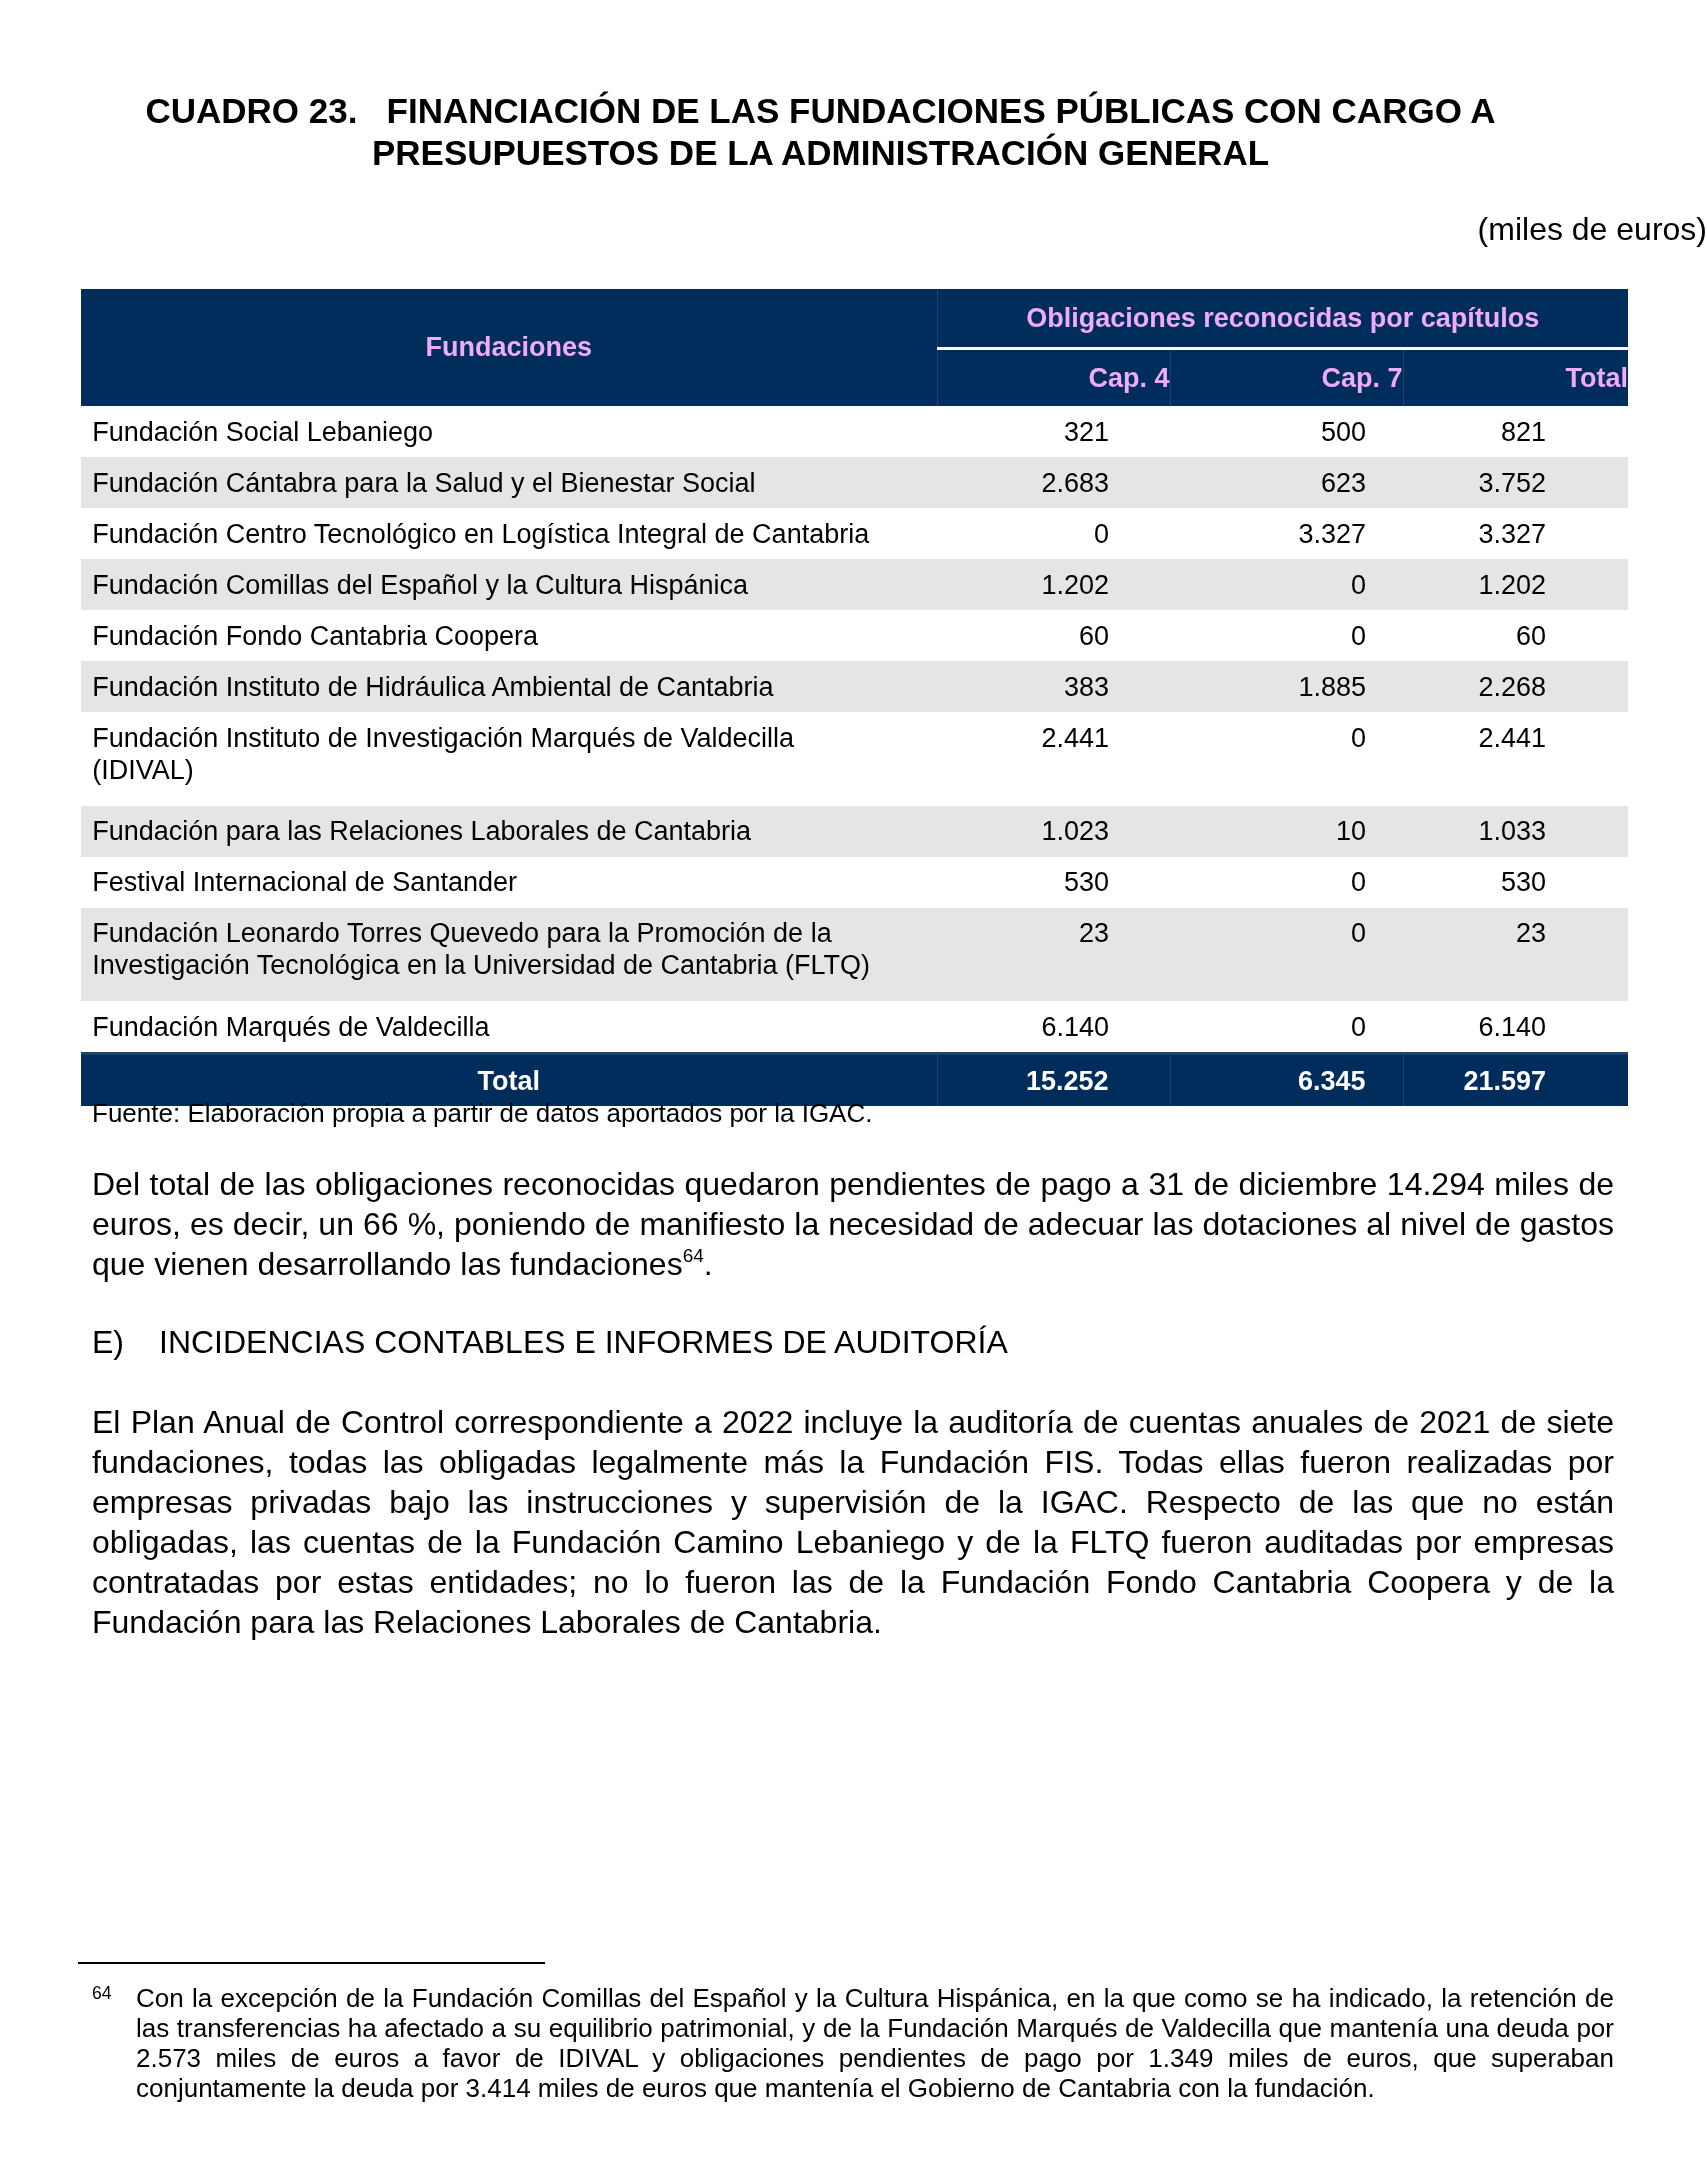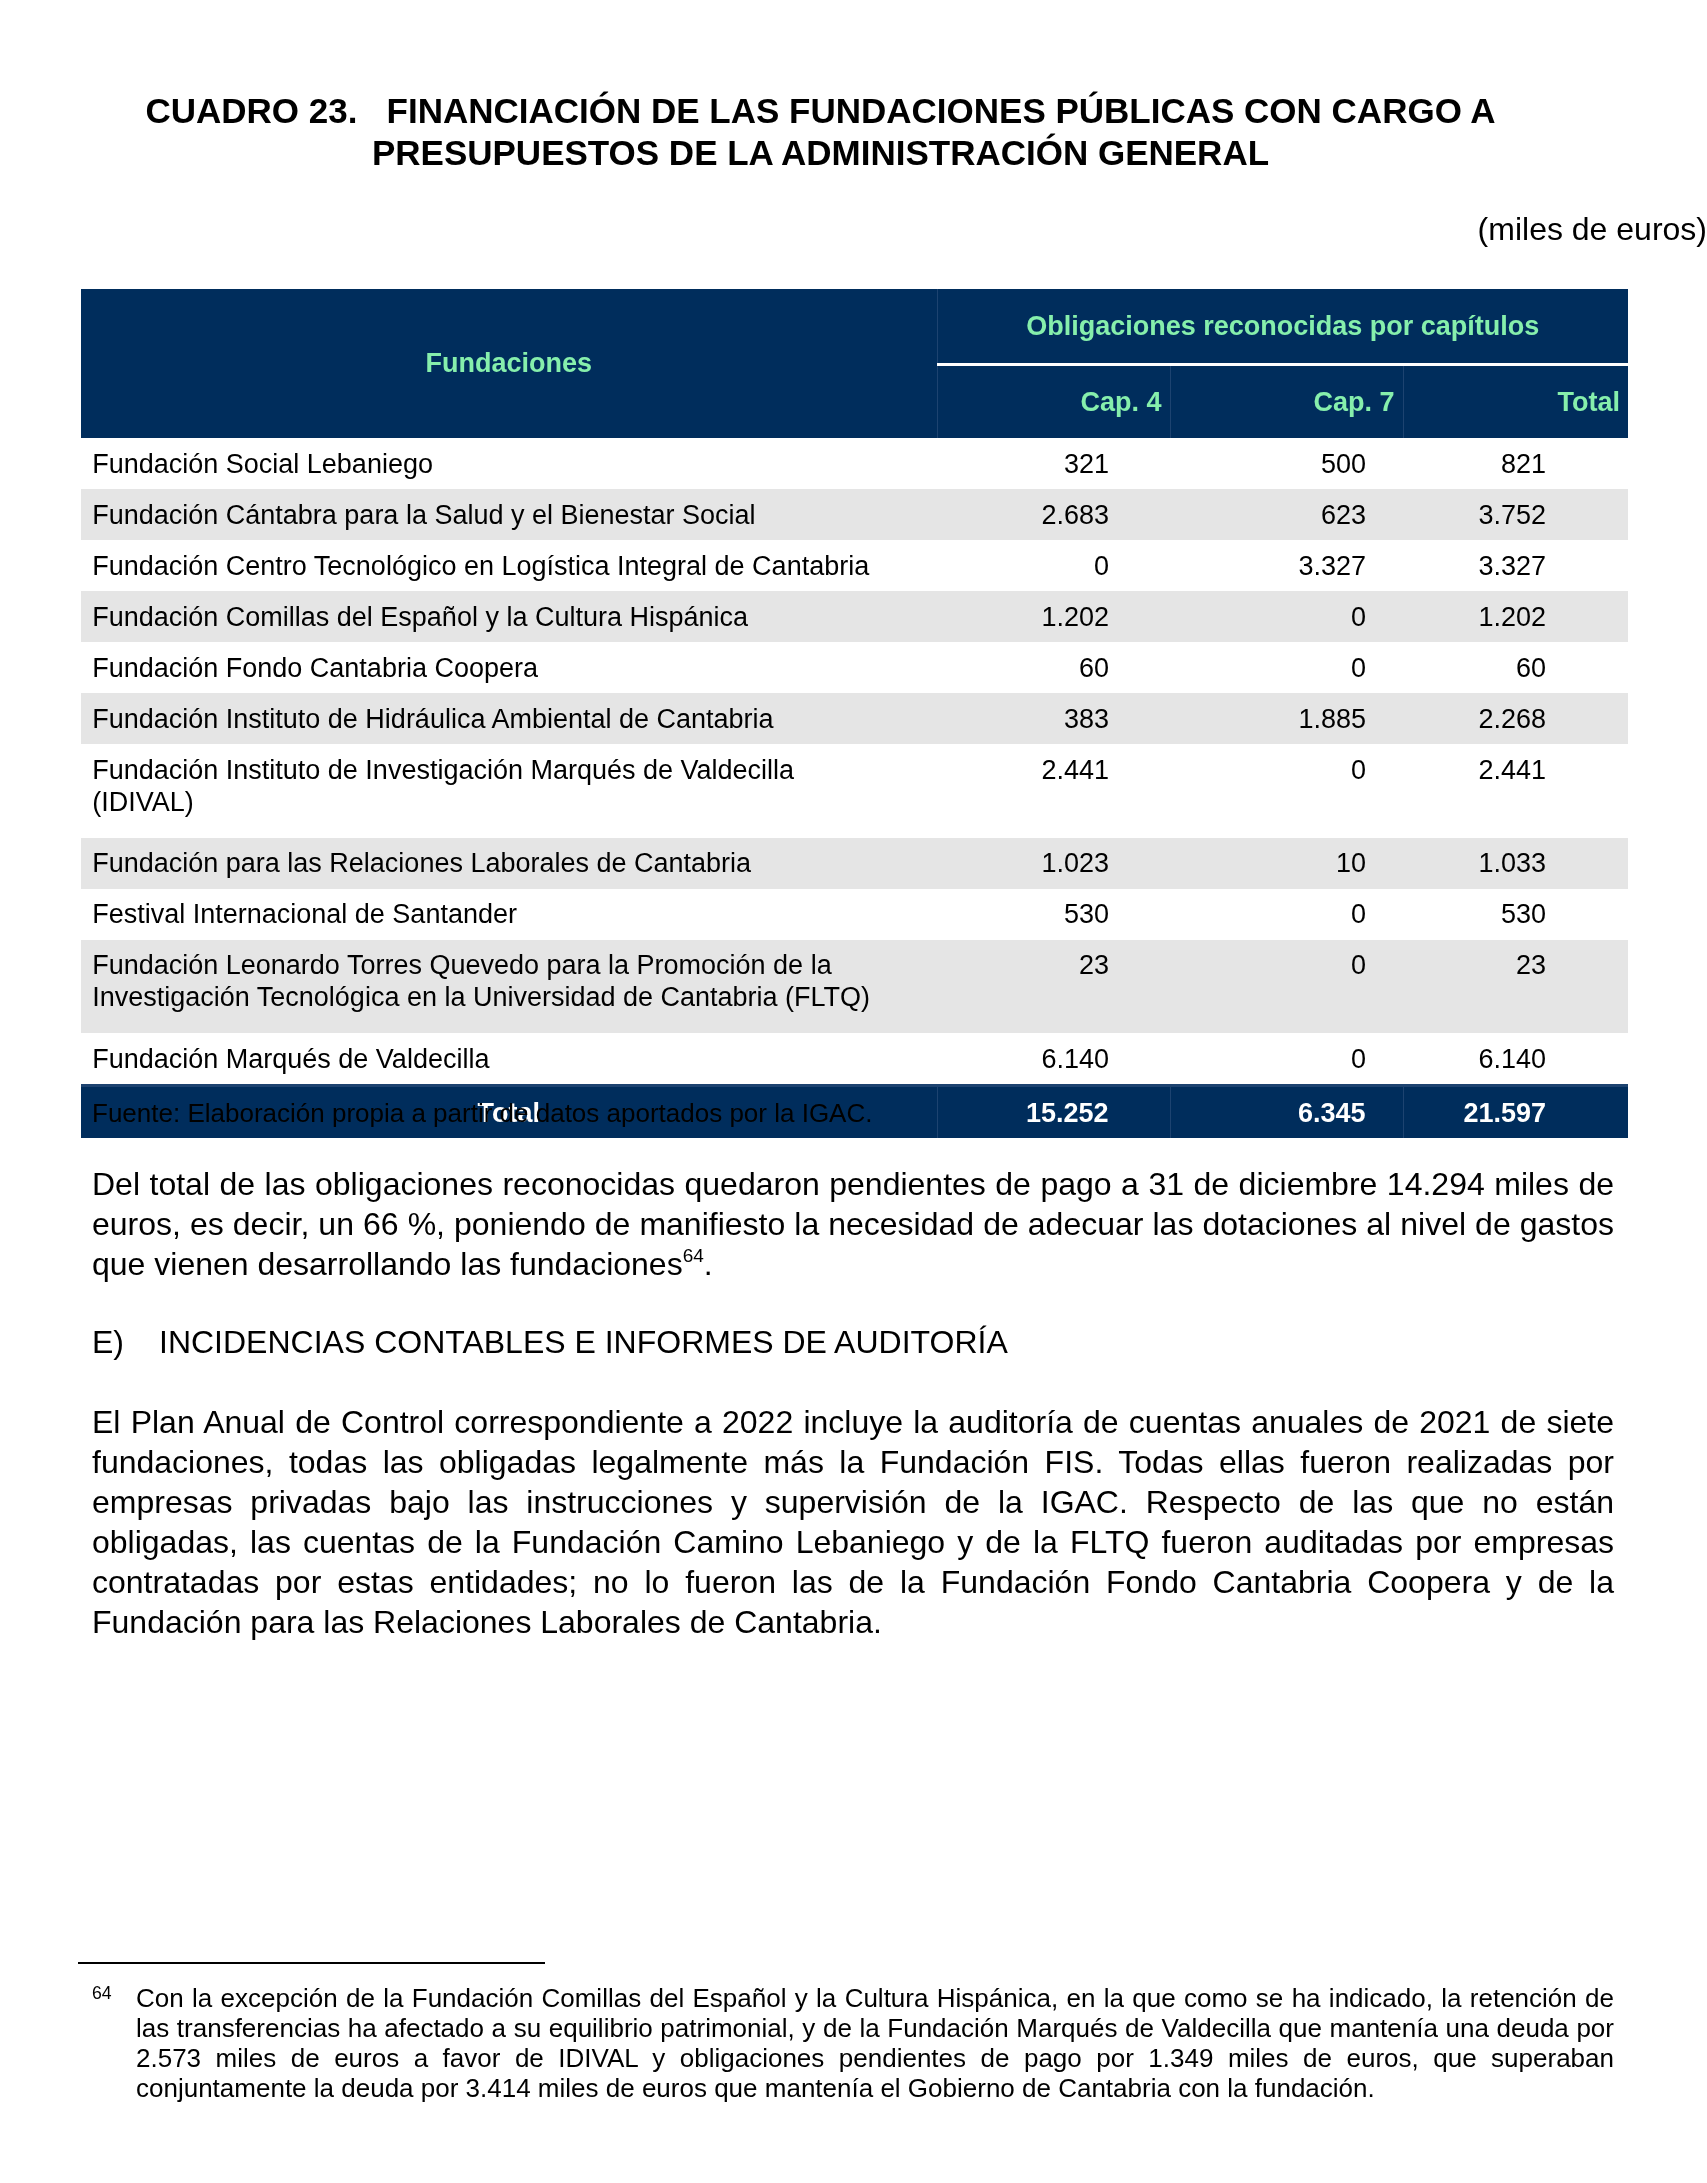--- a/index.html
+++ b/index.html
@@ -4,21 +4,21 @@
 <style>
   html, body { margin: 0; padding: 0; background: #ffffff; }
   body { width: 1707px; height: 2183px; position: relative; font-family: "Liberation Sans", sans-serif; color: #000; }
   .title { position: absolute; left: 0; width: 1641px; top: 90px; text-align: center; font-weight: bold; font-size: 35px; line-height: 42px; letter-spacing: 0px; }
   .subtitle { position: absolute; left: 0; width: 1707px; top: 210px; text-align: right; font-size: 32px; line-height: 39px; }
   table.fin { position: absolute; left: 81px; top: 289px; width: 1547px; border-collapse: collapse; table-layout: fixed; font-size: 27px; }
   table.fin col.c1 { width: 856px; }
   table.fin col.c2 { width: 233px; }
   table.fin col.c3 { width: 233px; }
   table.fin col.c4 { width: 225px; }
-  .hdr th { background: #002d5c; color: #86efac; font-weight: bold; font-size: 27px; padding: 8px; }
+  .hdr th { background: #002d5c; color: #f0abfc; font-weight: bold; font-size: 27px; padding: 0; }
   .hdr1 th { height: 58px; }
   .hdr2 th { height: 56px; }
   th.fund { text-align: center; border-right: 0.8px solid #1d4370; }
   th.group { border-bottom: 3.2px solid #ffffff; }
   th.sub { text-align: right; }
   th.sub + th.sub { border-left: 0.8px solid #1d4370; }
   tbody td { padding: 0 11.2px; height: 51px; vertical-align: middle; line-height: 32px; }
   tbody tr.two td { height: 84px; vertical-align: top; padding-top: 9.6px; }
   tbody tr.alt td { background: #e5e5e5; }
   td.name { text-align: left; }

